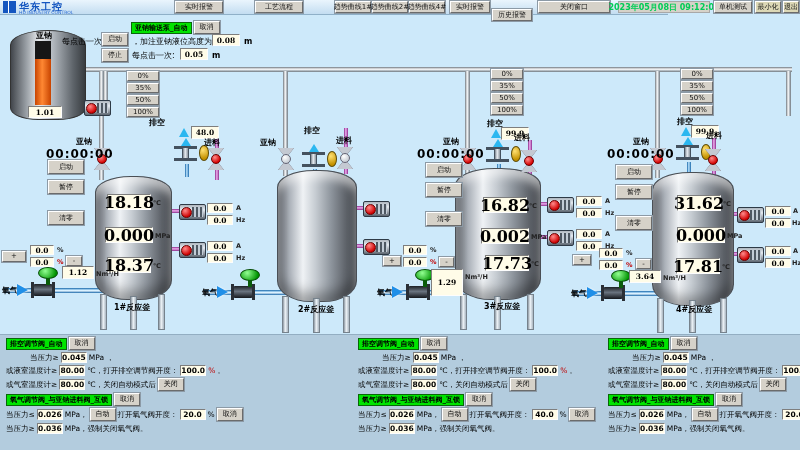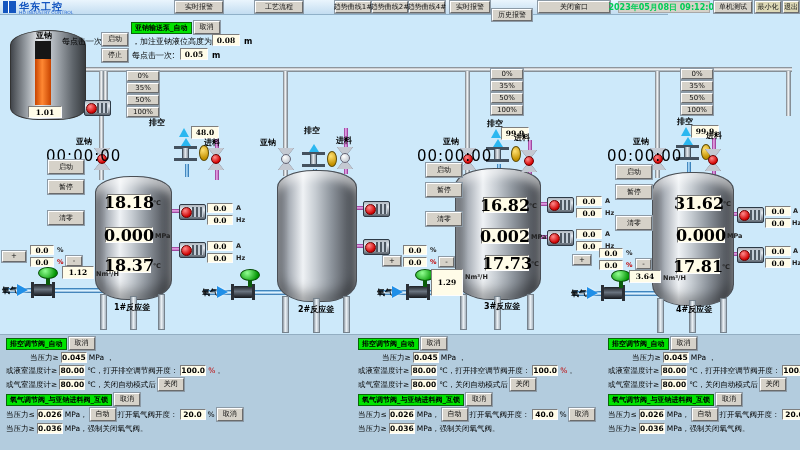--- a/index.html
+++ b/index.html
@@ -7,21 +7,21 @@
 .stage{position:relative;width:800px;height:450px;background:#cde9fa;font-family:"DejaVu Sans",sans-serif;overflow:hidden;color:#000}
 .hdr{position:absolute;left:0;top:0;width:668px;height:15px;background:linear-gradient(#eaf5fd,#c3ddf1);border-bottom:1px solid #8fb0c8}
 .logoico{position:absolute;left:3px;top:1px;width:13px;height:12px;background:linear-gradient(90deg,#1456c0 0 5px,#fff 5px 6px,#1456c0 6px 13px)}
 .logot{position:absolute;left:19px;top:0px;font-size:10px;font-weight:700;color:#1456c0;letter-spacing:1px;white-space:nowrap}
 .logos{position:absolute;left:19px;top:10px;font-size:4.5px;color:#2a6bd4;white-space:nowrap}
 .btn{position:absolute;background:#d6d2c9;border:1px solid;border-color:#fff #6b6b6b #6b6b6b #fff;box-shadow:0 0 0 1px #8c9aa6;font-size:7px;color:#111;display:flex;align-items:center;justify-content:center;line-height:1;white-space:nowrap}
 .btn.y{background:#dcd8b6}
 .date{position:absolute;background:#d6d2c9;border:1px solid #a8a8a8;color:#00cc55;font-weight:700;font-size:8px;display:flex;align-items:center;justify-content:center;white-space:nowrap}
 .lbl{position:absolute;font-size:8px;font-weight:700;color:#000;white-space:nowrap;line-height:1}
 .unit{position:absolute;font-size:6.5px;font-weight:700;color:#222;white-space:nowrap;line-height:1}
-.timer{position:absolute;font-size:15px;font-weight:400;letter-spacing:1px;white-space:nowrap}
+.timer{position:absolute;font-size:12px;font-weight:700;letter-spacing:1px;white-space:nowrap}
 .vbox{position:absolute;background:#fffce8;border:1px solid;border-color:#7e7e7e #fdfdfd #fdfdfd #7e7e7e;font-family:"DejaVu Serif",serif;font-weight:700;color:#000;display:flex;align-items:center;justify-content:center}
 .disp{font-size:16px}
 .small{font-size:7.5px}
 .ph{position:absolute;height:5px;background:linear-gradient(#6f7880,#fdfdfd 45%,#ccd3d9 60%,#6f7880)}
 .pv{position:absolute;width:5px;background:linear-gradient(90deg,#6f7880,#fdfdfd 45%,#ccd3d9 60%,#6f7880)}
 .pb{position:absolute;height:5px;background:linear-gradient(#1565a8,#bfe6ff 40%,#eaf7ff 55%,#1565a8)}
 .pbv{position:absolute;width:4px;background:linear-gradient(90deg,#1565a8,#bfe6ff 45%,#1565a8)}
 .pp{position:absolute;width:4px;background:linear-gradient(90deg,#8a2a8a,#efaef0 45%,#8a2a8a)}
 .pm{position:absolute;height:4px;background:linear-gradient(#8a2a8a,#efaef0 45%,#8a2a8a)}
 .reactor{position:absolute;border:1px solid #4a4f55;border-radius:46% 46% 42% 42%/13% 13% 16% 16%;background:linear-gradient(90deg,#5c6168,#a8aeb6 14%,#eff2f5 32%,#c6ccd2 48%,#8e959d 68%,#666b72 84%,#45494f);box-shadow:inset 0 8px 9px rgba(255,255,255,.55),inset 0 -9px 12px rgba(0,0,0,.3)}

